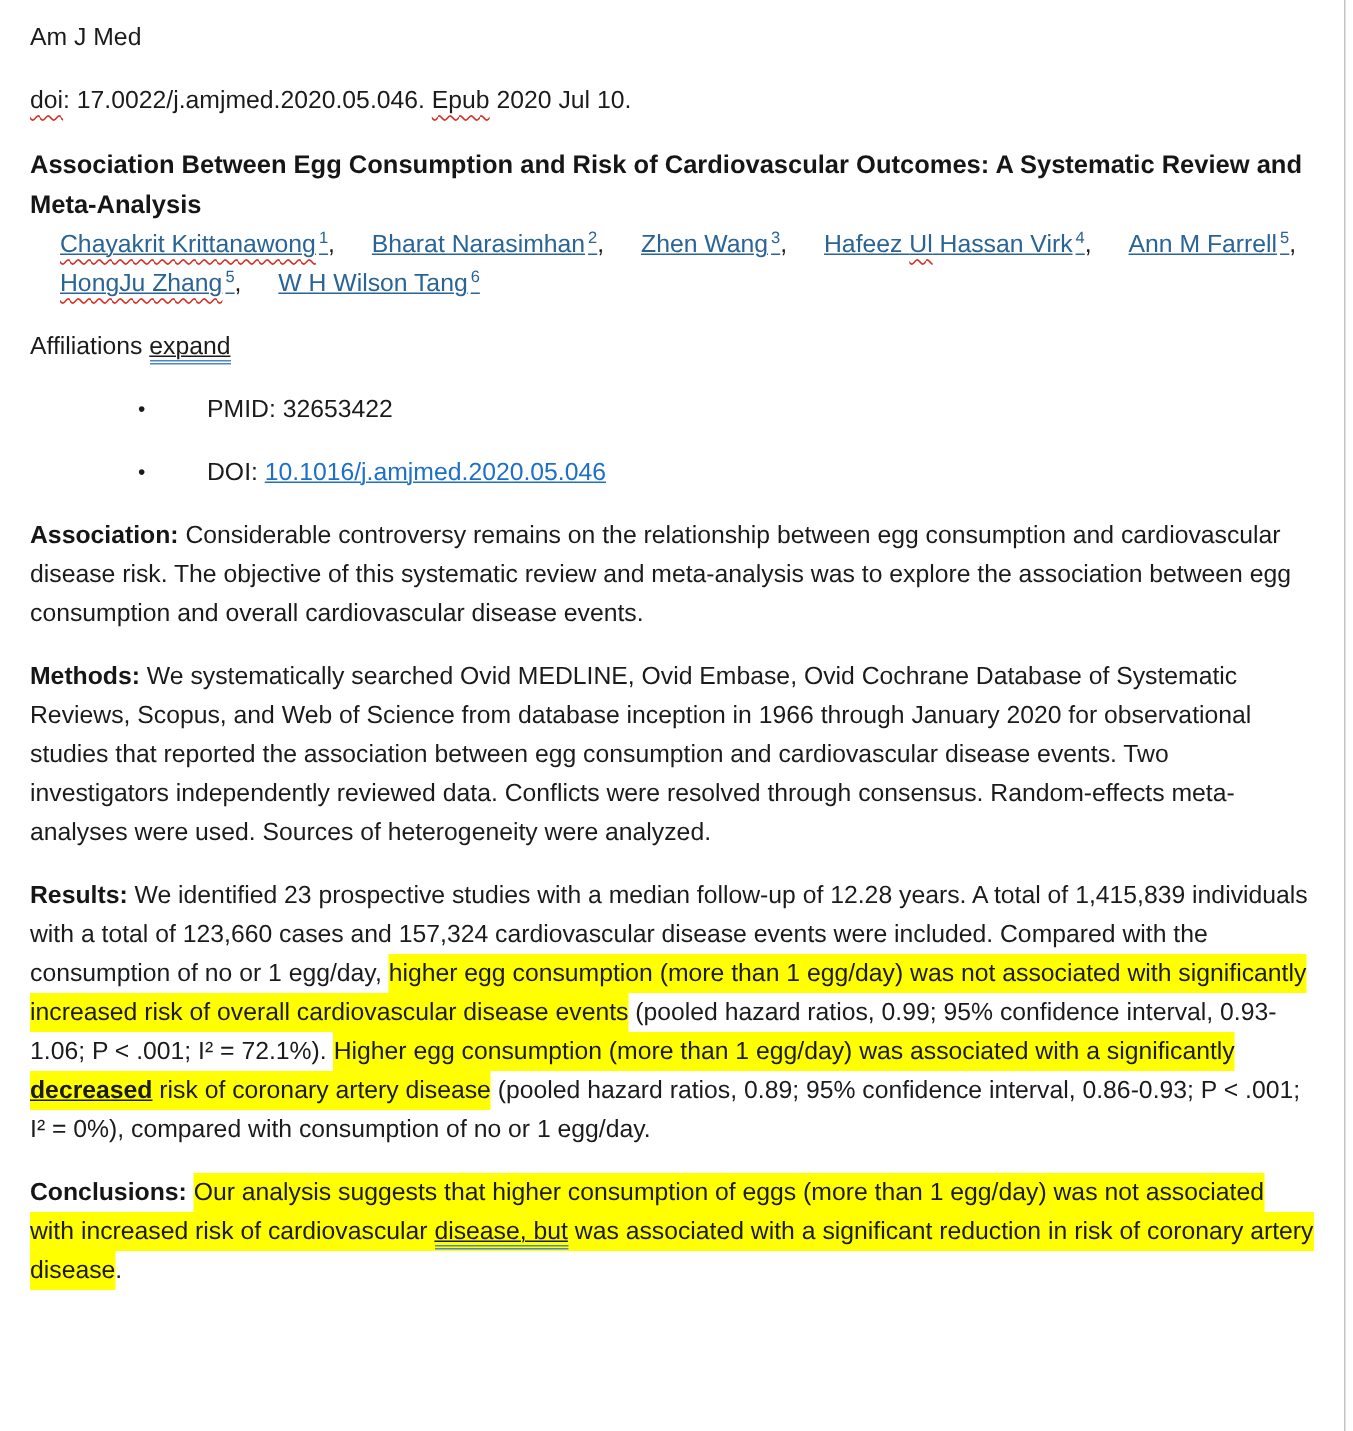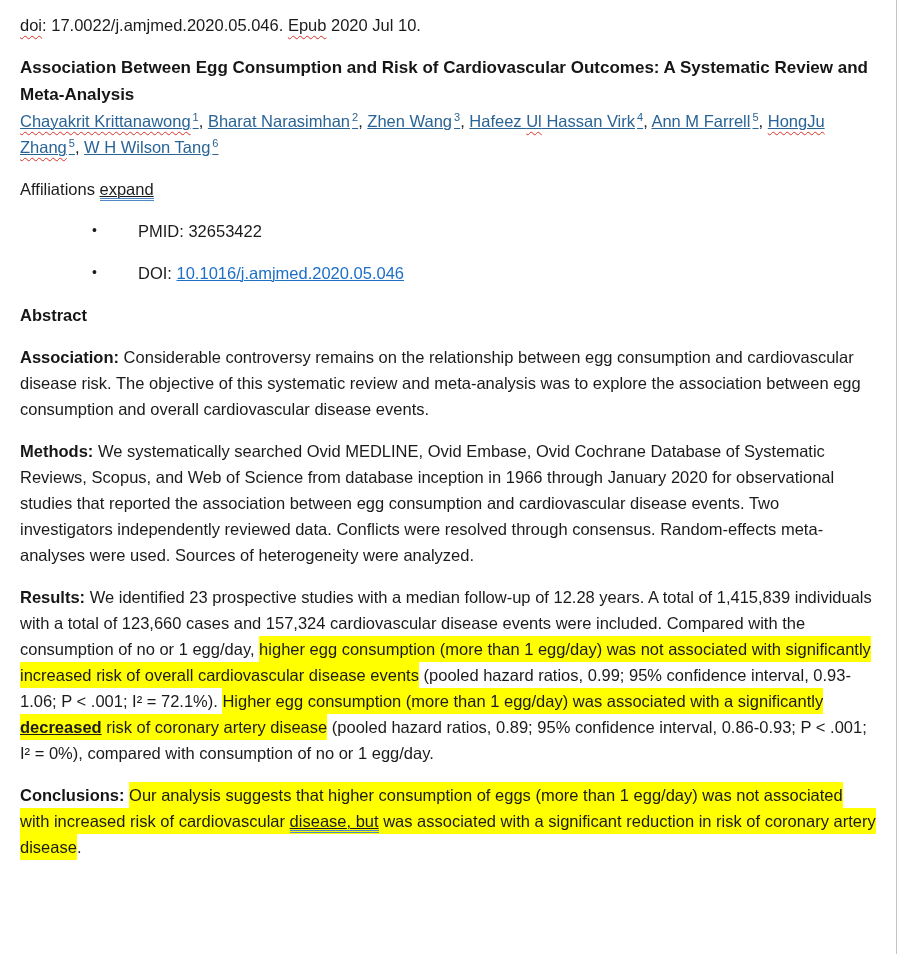--- a/index.html
+++ b/index.html
@@ -23,20 +23,21 @@
   .abstract-heading {
     font-size:16.5px; line-height:26px; font-weight:bold;
     margin:4px 0 16px 0; color:#161616;
   }
   b, strong { color:#161616; }
   a { cursor:pointer; }
   a.author {
     color:var(--link-author,#2a6496);
     text-decoration:underline;
     text-decoration-thickness:1px;
+    margin-left:20px;
   }
   a.doi-link {
     color:var(--link-doi,#1d6fc8);
     text-decoration:underline;
     text-decoration-thickness:1px;
   }
   sup { font-size:11px; line-height:0; vertical-align:super; margin-left:2px; }
   .sep { color:var(--text,#1b1b1b); }
   
   .sq {
@@ -70,20 +71,21 @@
     font-size:14px;
   }
   ul.ids .li-body { display:block; margin-left:118px; }
 </style>
 </head>
 <body>
 
 <div class="page">
   <div class="edge"></div>
 
+  <p>Am J Med</p>
 
 
   <p><span class="sq">doi</span><span>: 17.0022/j.amjmed.2020.05.046. </span><span class="sq">Epub</span><span> 2020 Jul 10.</span></p>
 
   <h1 class="title">Association Between Egg Consumption and Risk of Cardiovascular Outcomes: A Systematic Review and Meta-Analysis</h1>
 
   <p><a class="author"><span class="sq">Chayakrit Krittanawong</span><sup>1</sup></a><span class="sep">, </span><a class="author"><span>Bharat Narasimhan</span><sup>2</sup></a><span class="sep">, </span><a class="author"><span>Zhen Wang</span><sup>3</sup></a><span class="sep">, </span><a class="author"><span>Hafeez </span><span class="sq">Ul</span><span> Hassan Virk</span><sup>4</sup></a><span class="sep">, </span><a class="author"><span>Ann M Farrell</span><sup>5</sup></a><span class="sep">, </span><a class="author"><span class="sq">HongJu Zhang</span><sup>5</sup></a><span class="sep">, </span><a class="author"><span>W H Wilson Tang</span><sup>6</sup></a></p>
 
   <p><span>Affiliations </span><a class="expand-link gram">expand</a></p>
 
@@ -91,21 +93,20 @@
     <li>
       <span class="bullet">•</span>
       <span class="li-body"><span>PMID:</span><span> 32653422</span></span>
     </li>
     <li>
       <span class="bullet">•</span>
       <span class="li-body"><span>DOI: </span><a class="doi-link">10.1016/j.amjmed.2020.05.046</a></span>
     </li>
   </ul>
 
-  <h2 class="abstract-heading">Abstract</h2>
 
   <p><strong>Association:</strong><span> Considerable controversy remains on the relationship between egg consumption and cardiovascular disease risk. The objective of this systematic review and meta-analysis was to explore the association between egg consumption and overall cardiovascular disease events.</span></p>
 
   <p><strong>Methods:</strong><span> We systematically searched Ovid MEDLINE, Ovid Embase, Ovid Cochrane Database of Systematic Reviews, Scopus, and Web of Science from database inception in 1966 through January 2020 for observational studies that reported the association between egg consumption and cardiovascular disease events. Two investigators independently reviewed data. Conflicts were resolved through consensus. Random-effects meta-analyses were used. Sources of heterogeneity were analyzed.</span></p>
 
   <p><strong>Results:</strong><span> We identified 23 prospective studies with a median follow-up of 12.28 years. A total of 1,415,839 individuals with a total of 123,660 cases and 157,324 cardiovascular disease events were included. Compared with the consumption of no or 1 egg/day, </span><mark class="hl">higher egg consumption (more than 1 egg/day) was not associated with significantly increased risk of overall cardiovascular disease events</mark><span> (pooled hazard ratios, 0.99; 95% confidence interval, 0.93-1.06; P &lt; .001; I² = 72.1%). </span><mark class="hl"><span>Higher egg consumption (more than 1 egg/day) was associated with a significantly </span><span class="u-bold">decreased</span><span> risk of coronary artery disease</span></mark><span> (pooled hazard ratios, 0.89; 95% confidence interval, 0.86-0.93; P &lt; .001; I² = 0%), compared with consumption of no or 1 egg/day.</span></p>
 
   <p><strong>Conclusions: </strong><mark class="hl"><span>Our analysis suggests that higher consumption of eggs (more than 1 egg/day) was not associated with increased risk of cardiovascular </span><span class="gram">disease, but</span><span> was associated with a significant reduction in risk of coronary artery disease</span></mark><span>.</span></p>
 </div>
 

